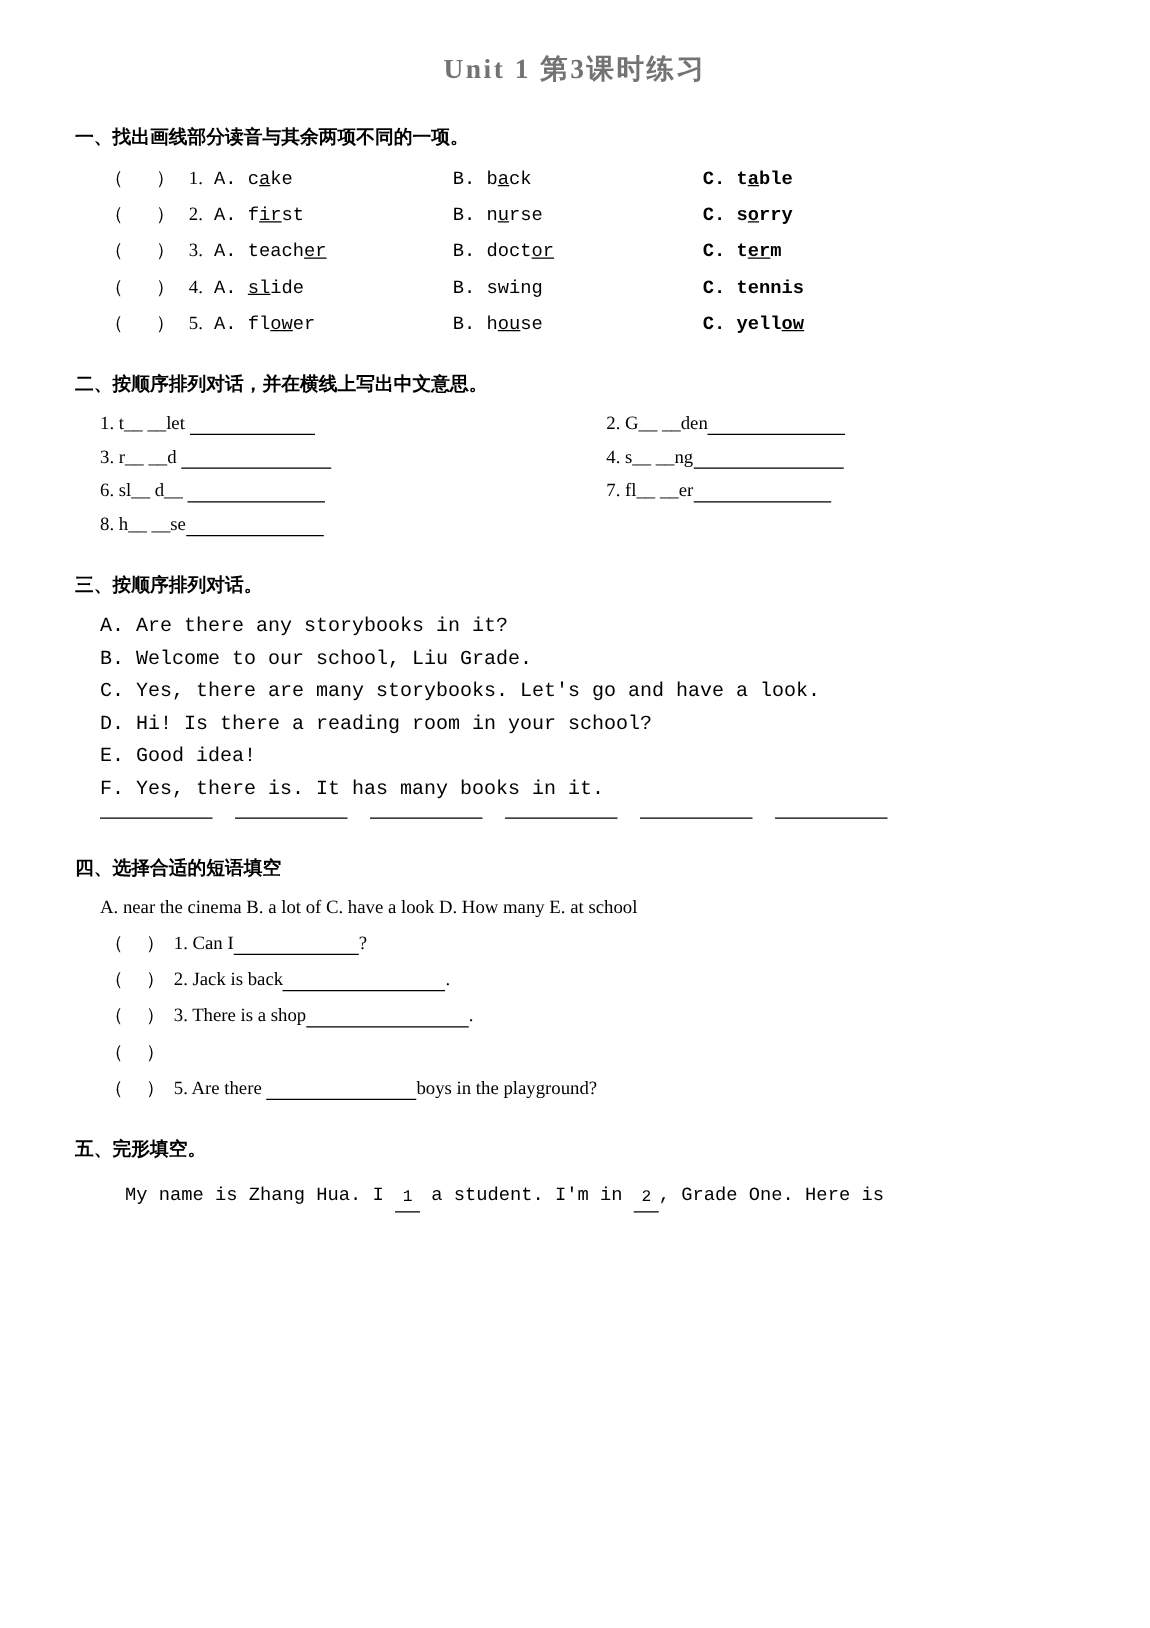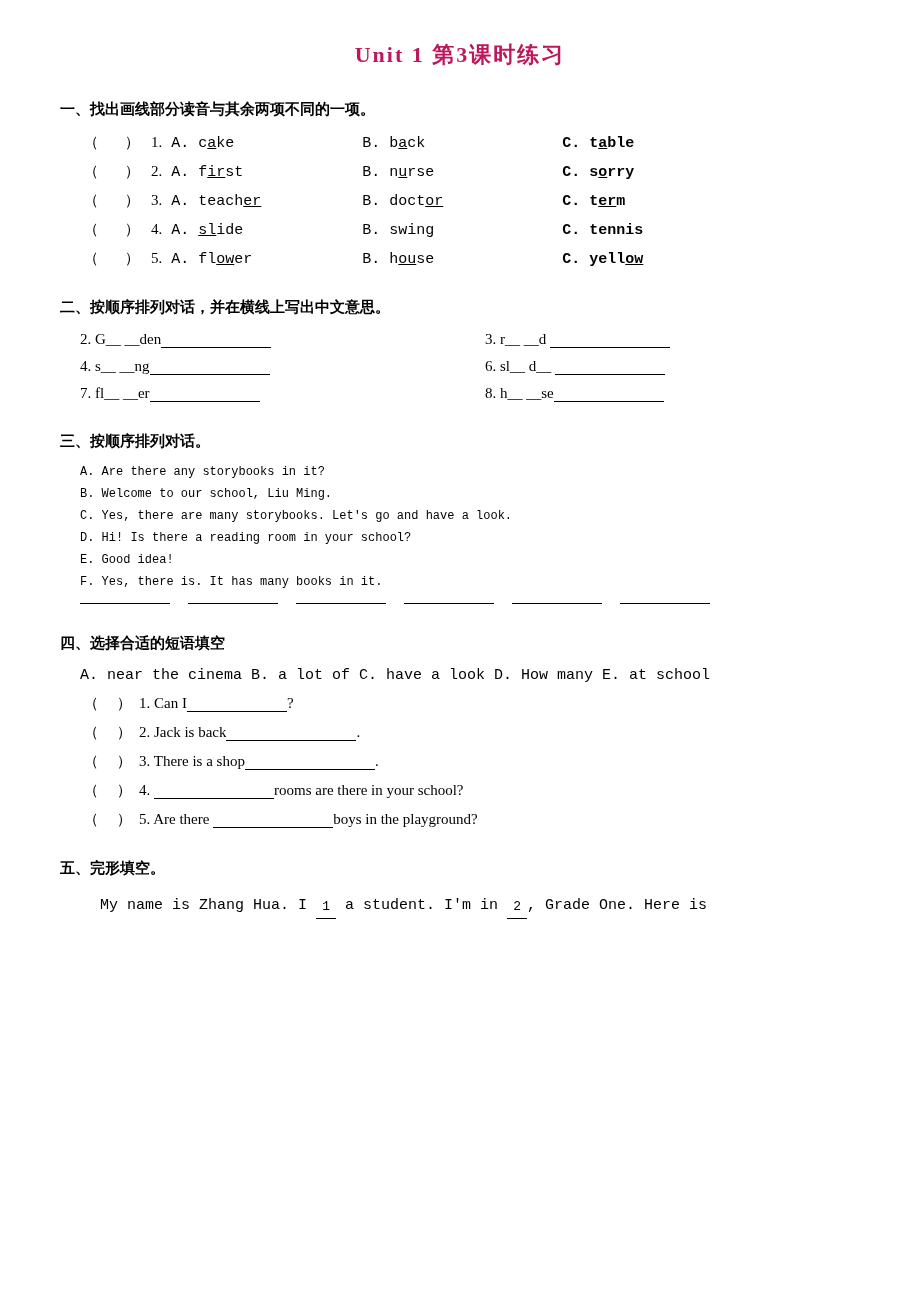--- a/index.html
+++ b/index.html
@@ -13,21 +13,21 @@
       font-size: 15px;
       color: #000;
       padding: 40px 60px;
       width: 920px;
       min-height: 1302px;
     }
     .title {
       text-align: center;
       font-size: 22px;
       font-weight: bold;
-      color: #be185d;
+      color: #737373;
       margin-bottom: 28px;
       letter-spacing: 2px;
     }
     .section-title {
       font-size: 15px;
       font-weight: bold;
       margin-bottom: 14px;
       margin-top: 30px;
     }
     .question-block {
@@ -77,42 +77,42 @@
       border-bottom: 1px solid #000;
       min-width: 100px;
       vertical-align: bottom;
     }
     
     .dialogue-block {
       padding-left: 20px;
       margin-bottom: 8px;
     }
     .dialogue-item {
-      font-size: 12px;
+      font-size: 16px;
       margin-bottom: 8px;
       font-family: "Courier New", monospace;
     }
     .answer-line-row {
       display: flex;
       gap: 18px;
       margin-top: 14px;
       margin-bottom: 6px;
       padding-left: 20px;
     }
     .answer-line {
       display: inline-block;
       border-bottom: 1px solid #000;
       width: 90px;
     }
     
     .options-line {
       font-size: 15px;
       margin-bottom: 10px;
       padding-left: 20px;
-      font-family: Liberation Mono, monospace;
+      font-family: Liberation Serif, serif;
     }
     .choice-row {
       display: flex;
       align-items: baseline;
       margin-bottom: 10px;
       padding-left: 20px;
       font-size: 15px;
     }
     
     .cloze-text {
@@ -200,20 +200,23 @@
     <span class="option-a mono">&nbsp;A. fl<u>ow</u>er</span>
     <span class="option-b mono">B. h<u>ou</u>se</span>
     <span class="option-c mono">C. yell<u>ow</u></span>
   </div>
 </div>
 
 <div class="section-title">二、按顺序排列对话，并在横线上写出中文意思。</div>
 
 <div class="fill-grid">
   <div class="fill-item">
+    1. t__ __let <span class="blank-line" style="width:100px;"></span>
+  </div>
+  <div class="fill-item">
     2. G__ __den<span class="blank-line" style="width:110px;"></span>
   </div>
   <div class="fill-item">
     3. r__ __d <span class="blank-line" style="width:120px;"></span>
   </div>
   <div class="fill-item">
     4. s__ __ng<span class="blank-line" style="width:120px;"></span>
   </div>
   <div class="fill-item">
     6. sl__ d__ <span class="blank-line" style="width:110px;"></span>
@@ -223,21 +226,21 @@
   </div>
   <div class="fill-item">
     8. h__ __se<span class="blank-line" style="width:110px;"></span>
   </div>
 </div>
 
 <div class="section-title">三、按顺序排列对话。</div>
 
 <div class="dialogue-block">
   <div class="dialogue-item">A. Are there any storybooks in it?</div>
-  <div class="dialogue-item">B. Welcome to our school, Liu Ming.</div>
+  <div class="dialogue-item">B. Welcome to our school, Liu Grade.</div>
   <div class="dialogue-item">C. Yes, there are many storybooks. Let's go and have a look.</div>
   <div class="dialogue-item">D. Hi! Is there a reading room in your school?</div>
   <div class="dialogue-item">E. Good idea!</div>
   <div class="dialogue-item">F. Yes, there is. It has many books in it.</div>
 </div>
 
 <div class="answer-line-row">
   <span class="answer-line"></span>
   <span class="answer-line"></span>
   <span class="answer-line"></span>
@@ -265,21 +268,20 @@
 <div class="choice-row">
   <span class="paren">（</span>
   <span>&nbsp;&nbsp;&nbsp;</span>
   <span class="paren">）</span>
   <span>&nbsp;3. There is a shop<span class="blank-line" style="width:130px;"></span>.</span>
 </div>
 <div class="choice-row">
   <span class="paren">（</span>
   <span>&nbsp;&nbsp;&nbsp;</span>
   <span class="paren">）</span>
-  <span>&nbsp;4. <span class="blank-line" style="width:120px;"></span>rooms are there in your school?</span>
 </div>
 <div class="choice-row">
   <span class="paren">（</span>
   <span>&nbsp;&nbsp;&nbsp;</span>
   <span class="paren">）</span>
   <span>&nbsp;5. Are there <span class="blank-line" style="width:120px;"></span>boys in the playground?</span>
 </div>
 
 <div class="section-title">五、完形填空。</div>
 

